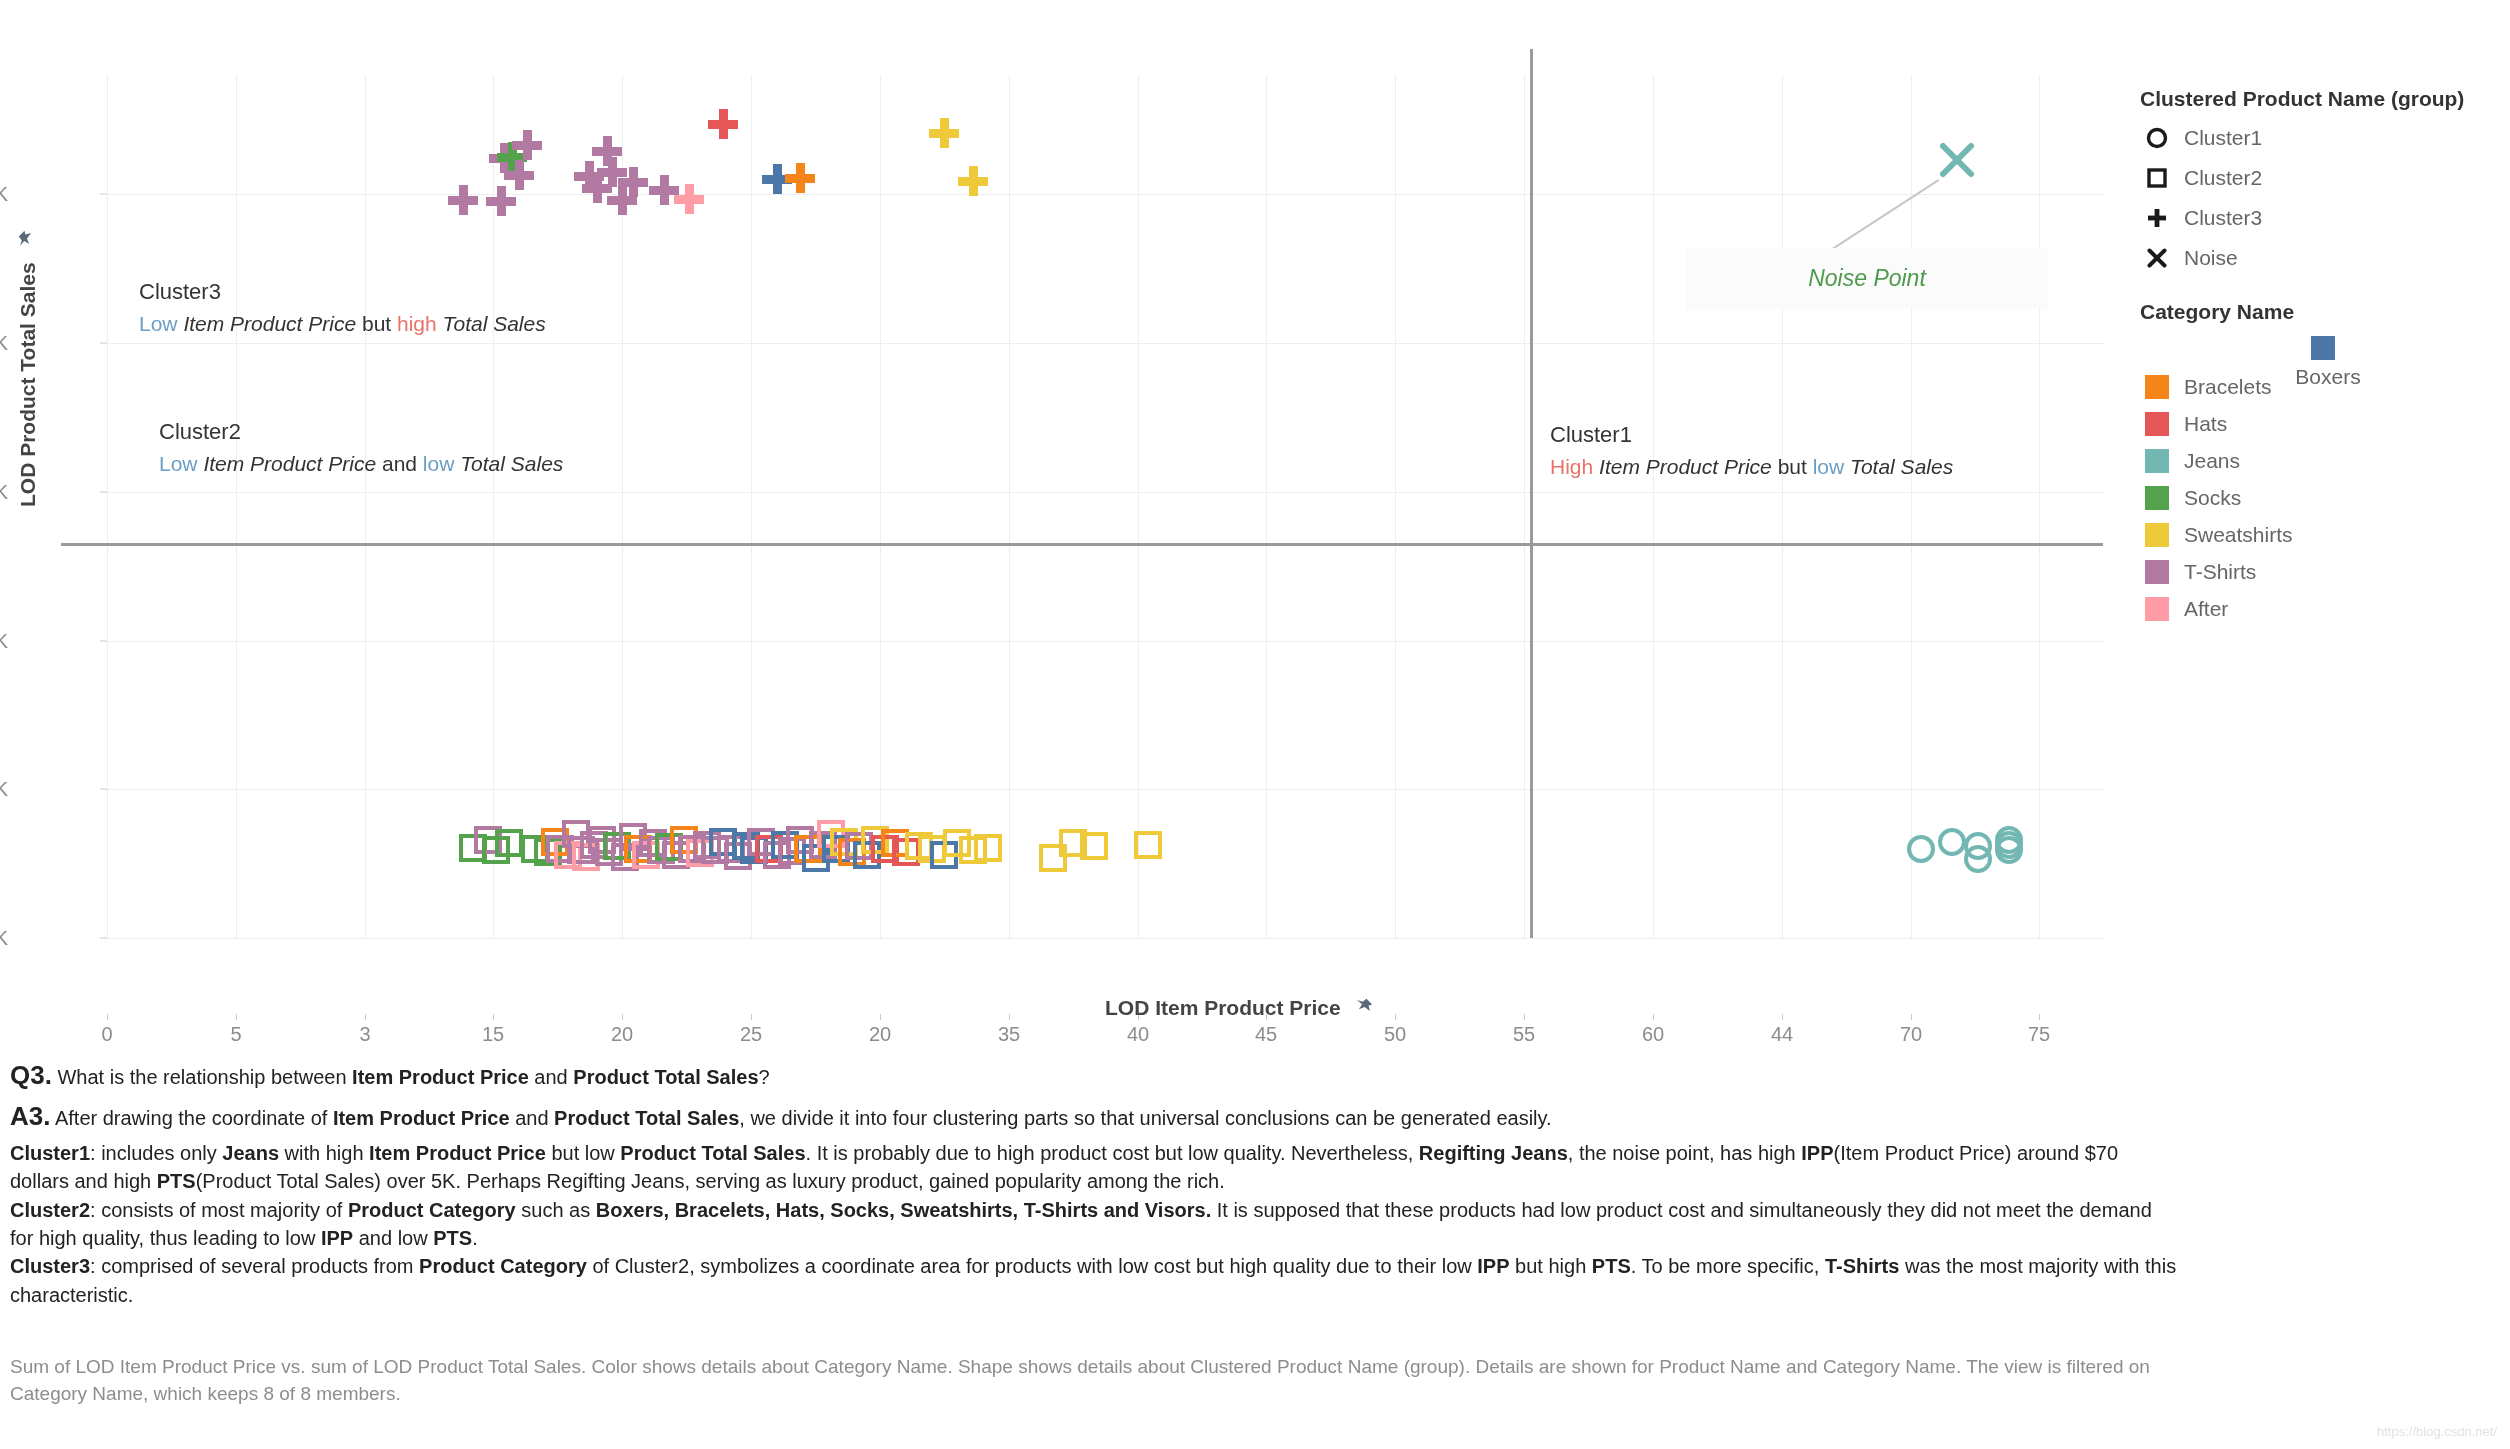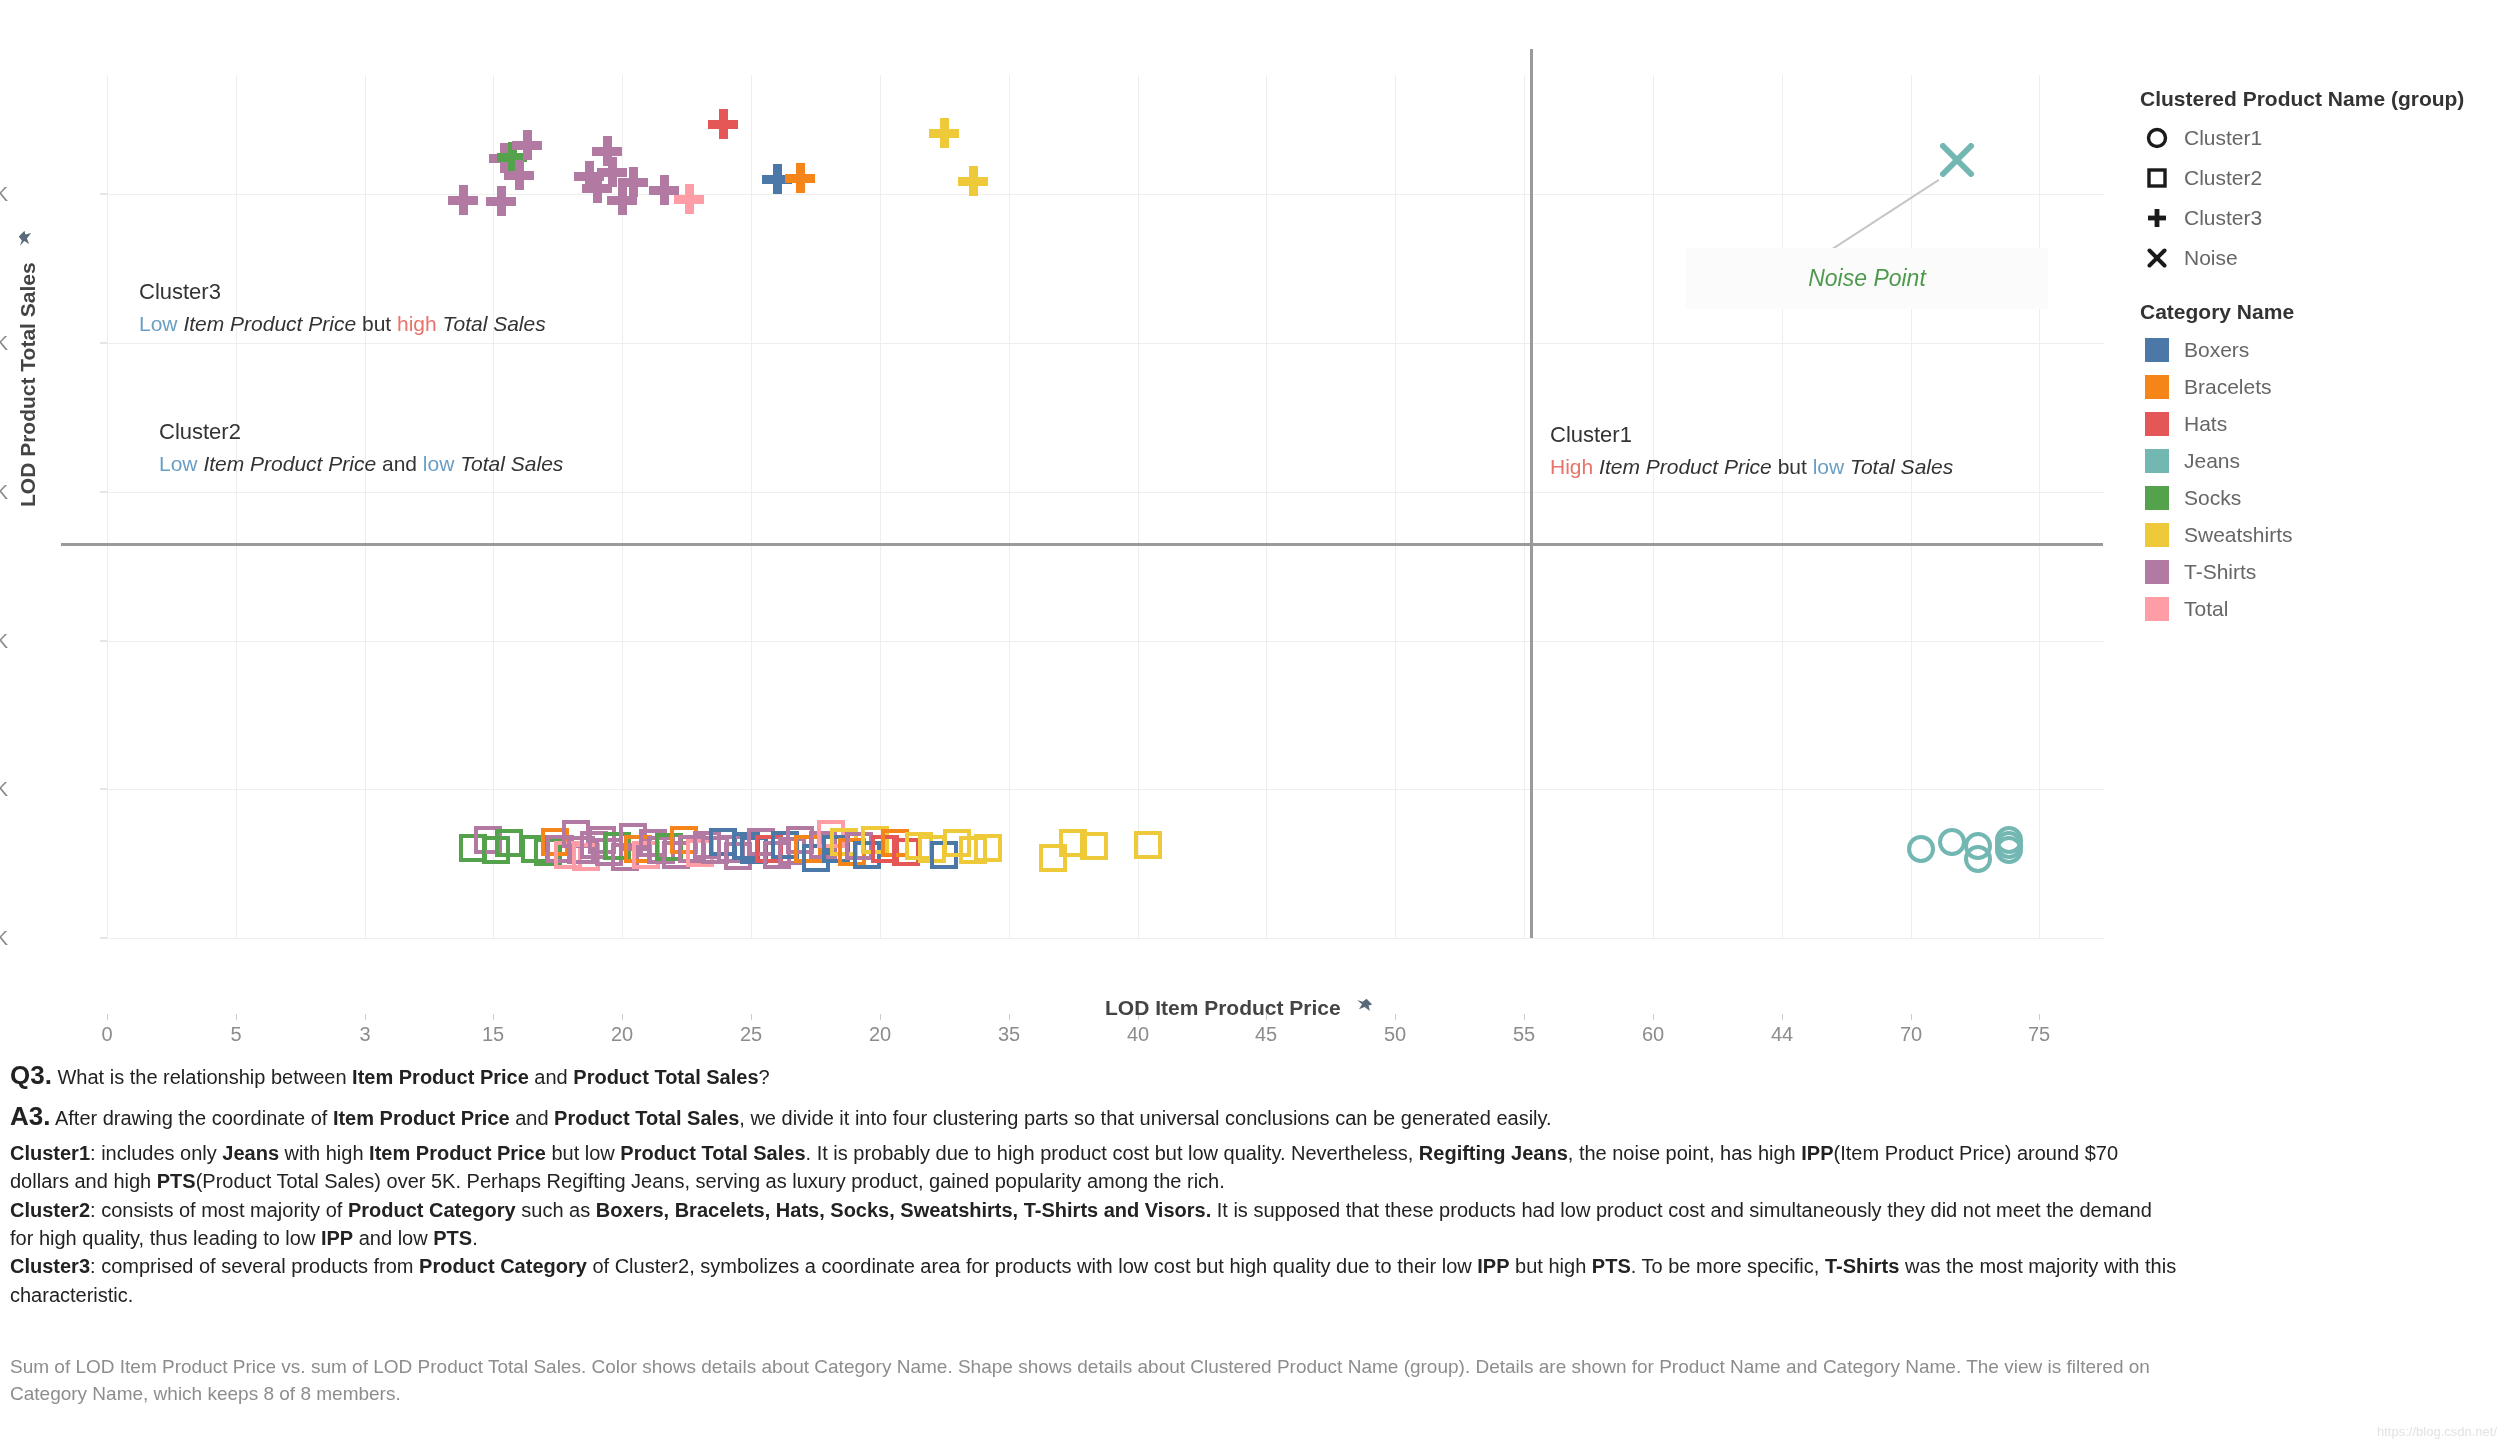--- a/index.html
+++ b/index.html
@@ -497,21 +497,21 @@
               <line x1="4.5" y1="4.5" x2="19.5" y2="19.5" stroke="#1a1a1a" stroke-width="4" stroke-linecap="round"></line>
               <line x1="19.5" y1="4.5" x2="4.5" y2="19.5" stroke="#1a1a1a" stroke-width="4" stroke-linecap="round"></line>
             </svg>
           </span>
           <span class="legend-label">Noise</span>
         </div>
       </div>
     <div class="legend-gap"></div>
     <div class="legend-title">Category Name</div>
     <div id="legend-colors">
-        <div class="legend-row" style="height: 37px;">
+        <div class="legend-row" style="height: 37px; flex-direction: column;">
           <span class="legend-glyph">
             <span class="swatch" style="background: rgb(76, 120, 168);"></span>
           </span>
           <span class="legend-label">Boxers</span>
         </div>
         <div class="legend-row" style="height: 37px;">
           <span class="legend-glyph">
             <span class="swatch" style="background: rgb(245, 133, 24);"></span>
           </span>
           <span class="legend-label">Bracelets</span>
@@ -543,21 +543,21 @@
         <div class="legend-row" style="height: 37px;">
           <span class="legend-glyph">
             <span class="swatch" style="background: rgb(178, 121, 162);"></span>
           </span>
           <span class="legend-label">T-Shirts</span>
         </div>
         <div class="legend-row" style="height: 37px;">
           <span class="legend-glyph">
             <span class="swatch" style="background: rgb(255, 157, 166);"></span>
           </span>
-          <span class="legend-label">Total</span>
+          <span class="legend-label">After</span>
         </div>
       </div>
   </div>
 
   <div id="qa">
     <div class="qa-line">
       <span class="qa-tag">Q3.</span>
       <span>What is the relationship between </span><b>Item Product Price</b><span> and </span><b>Product Total Sales</b><span>?</span>
     </div>
     <div class="qa-line qa-para">

